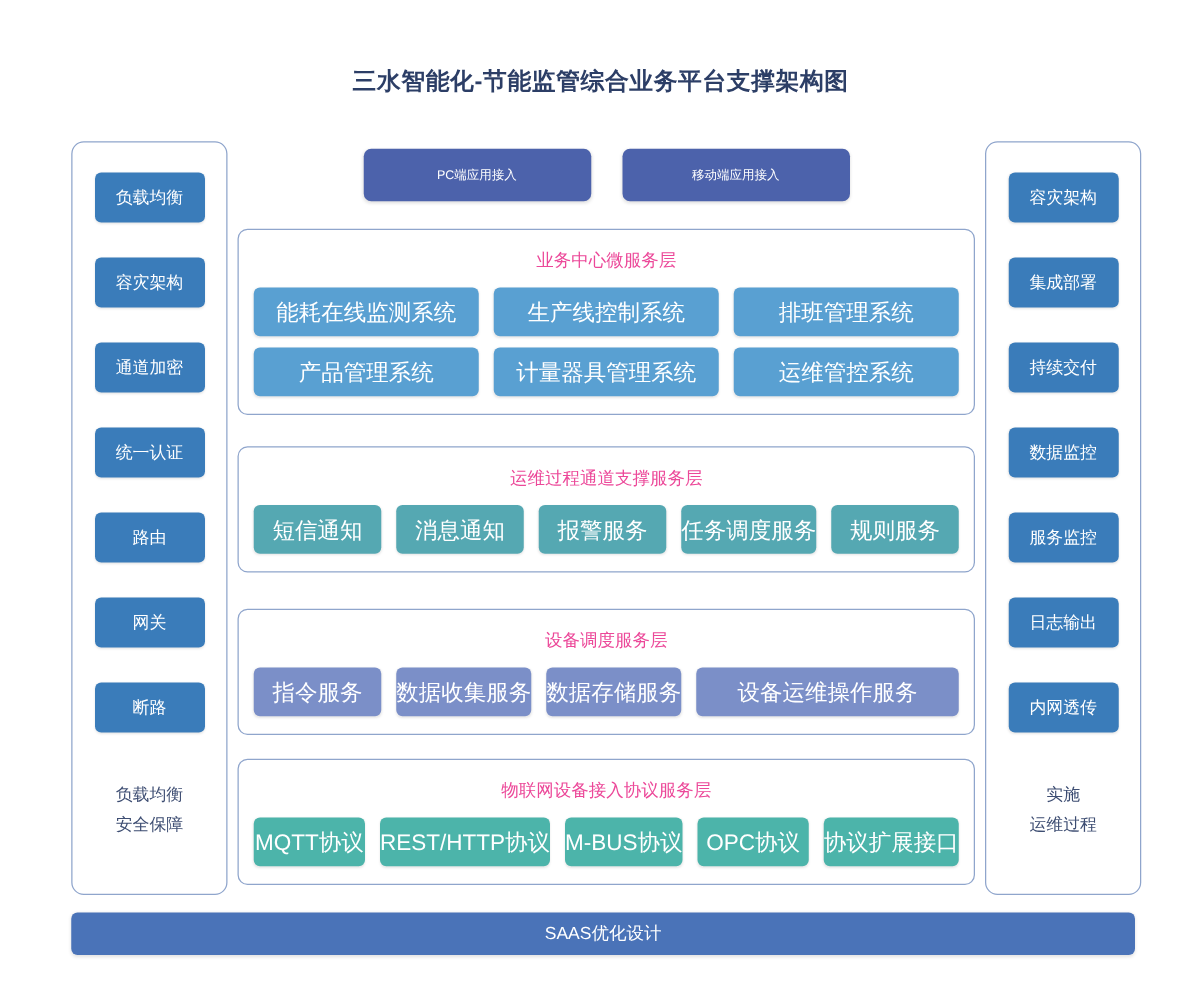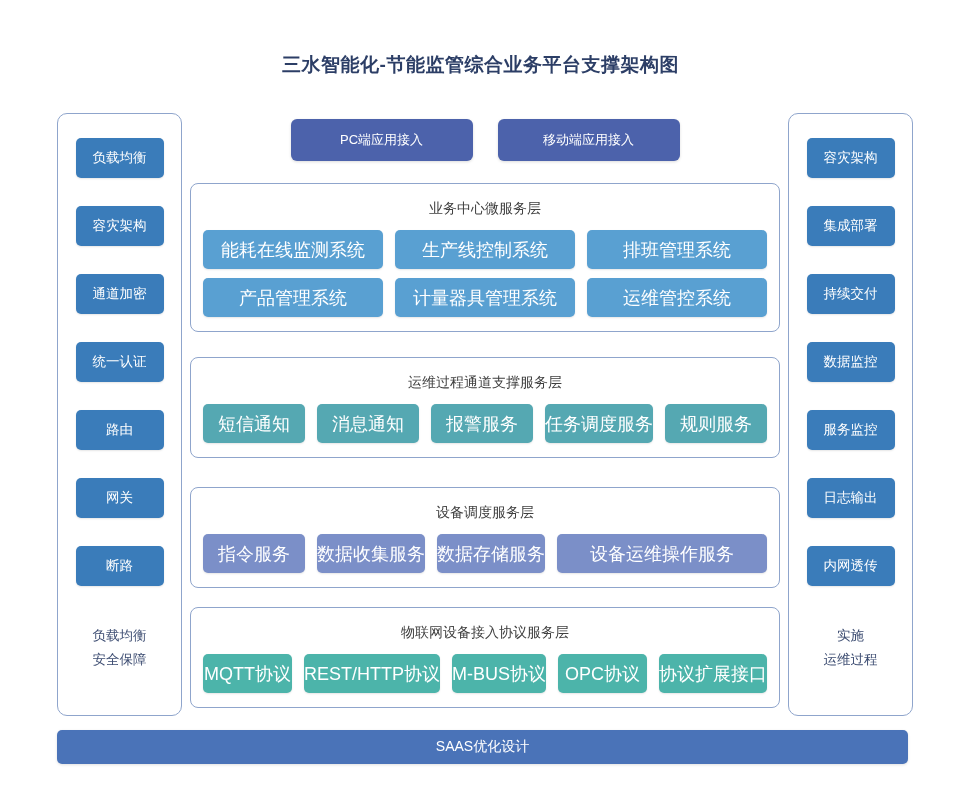--- a/index.html
+++ b/index.html
@@ -78,41 +78,41 @@
     display: flex;
     justify-content: center;
     gap: 25px;
   }
   .top-btn {
     width: 182px;
     height: 42px;
     background: #4c62ab;
     border-radius: 6px;
     color: #ffffff;
-    font-size: 13px;
+    font-size: 10px;
     display: flex;
     align-items: center;
     justify-content: center;
     box-shadow: 0 1px 3px rgba(0,0,0,0.14);
   }
 
   
   .layer {
     position: absolute;
     left: 190px;
     width: 590px;
     border: 1.4px solid #8fa5cc;
     border-radius: 8px;
     background: #ffffff;
     padding: 12px 12px 14px 12px;
   }
   .layer-title {
     text-align: center;
     font-size: 14px;
-    color: #404040;
+    color: #ec4899;
     margin-bottom: 12px;
     margin-top: 4px;
   }
   .chip-row {
     display: flex;
     gap: 12px;
     margin-bottom: 9px;
   }
   .chip-row:last-child { margin-bottom: 0; }
   .chip {

